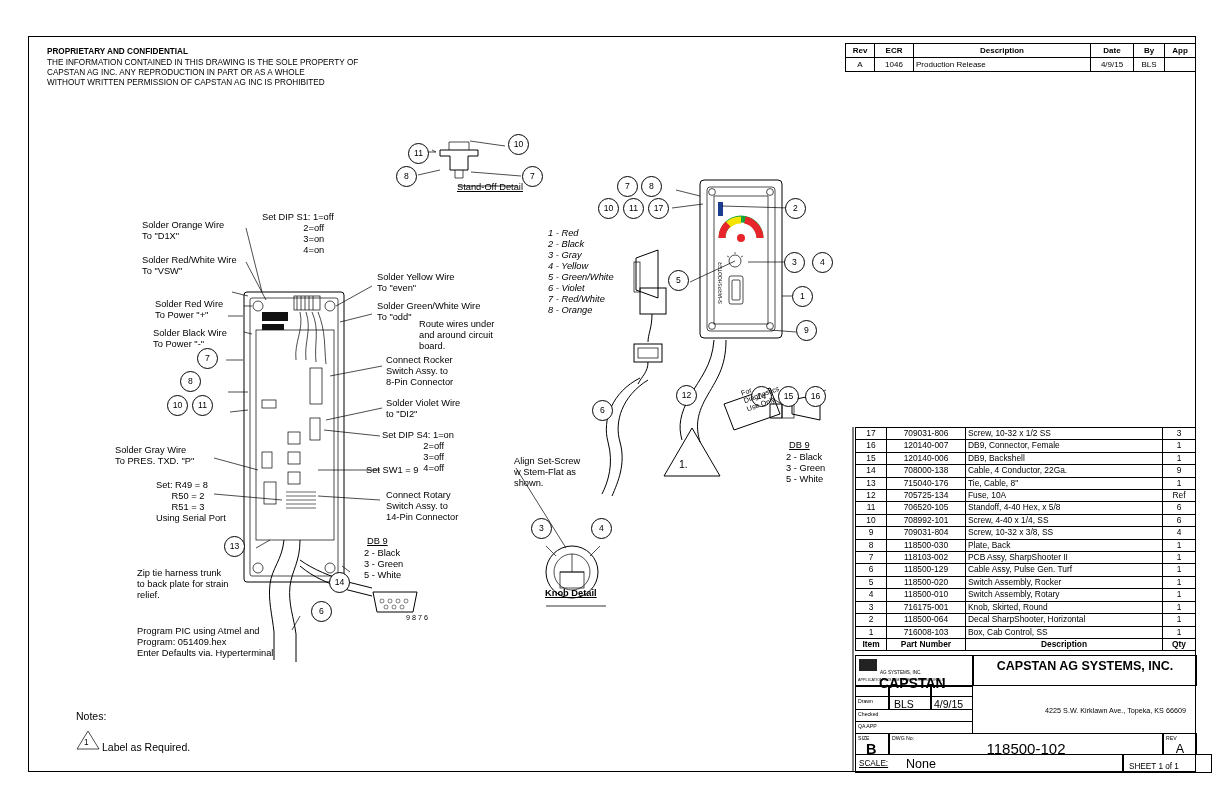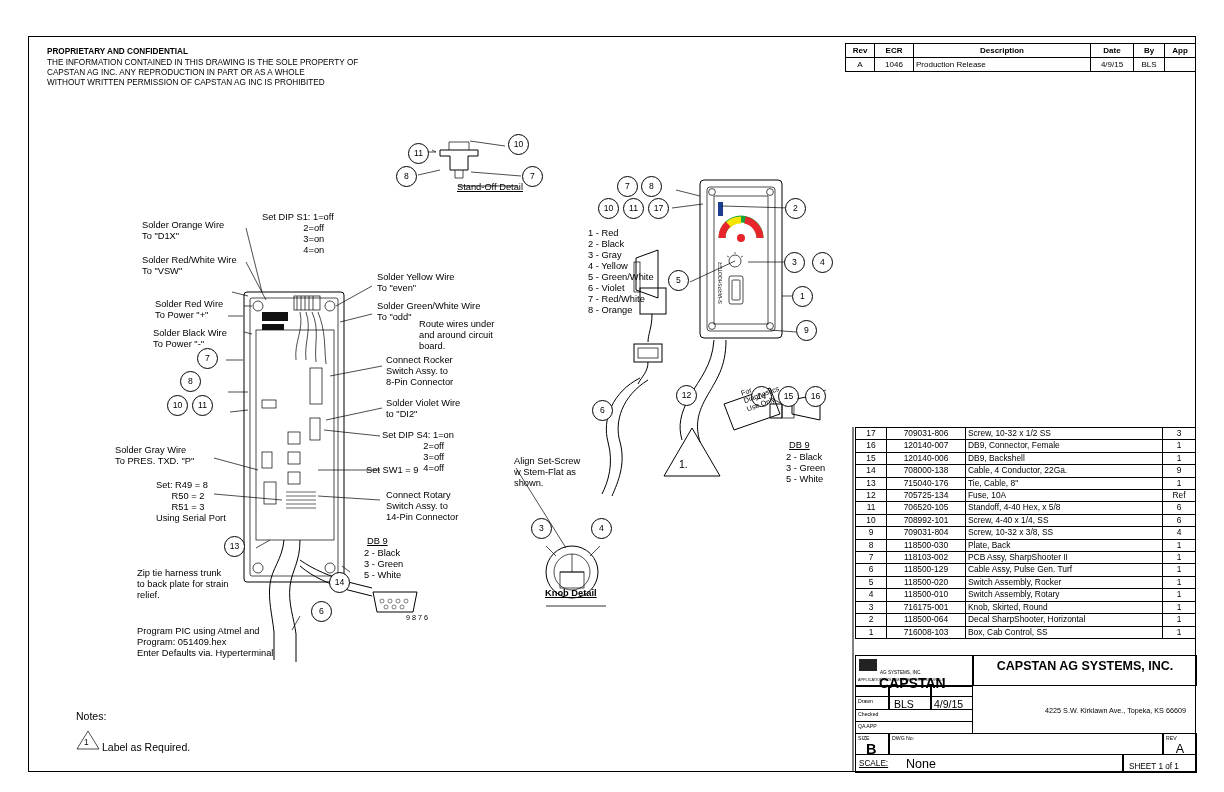--- a/index.html
+++ b/index.html
@@ -346,21 +346,21 @@
   <div class="txt t9" style="left:364px;top:548px;">2 - Black
 3 - Green
 5 - White</div>
   <div class="txt t7" style="left:378px;top:614px;padding-left:28px;">9 8 7 6</div>
 
   <div class="txt t9 u" style="left:789px;top:440px;">DB 9</div>
   <div class="txt t9" style="left:786px;top:452px;">2 - Black
 3 - Green
 5 - White</div>
 
-  <div class="txt t9" style="left:588px;top:228px;">1 - Red
+  <div class="txt t9" style="left:548px;top:228px;font-style:italic;">1 - Red
 2 - Black
 3 - Gray
 4 - Yellow
 5 - Green/White
 6 - Violet
 7 - Red/White
 8 - Orange</div>
 
   <div class="txt t7" style="left:740px;top:390px;transform:rotate(-20deg);transform-origin:left top;">For
 Diagnostics
@@ -474,20 +474,26 @@
             <td class="c" style="width:74px">118500-064</td>
             <td>Decal SharpShooter, Horizontal</td>
             <td class="c" style="width:28px">1</td>
           </tr>
           <tr>
             <td class="c" style="width:26px">1</td>
             <td class="c" style="width:74px">716008-103</td>
             <td>Box, Cab Control, SS</td>
             <td class="c" style="width:28px">1</td>
           </tr>
+          <tr class="hdr">
+            <td>Item</td>
+            <td>Part Number</td>
+            <td>Description</td>
+            <td>Qty</td>
+          </tr>
         </tbody>
     </table>
   </div>
 
   <div id="title">
 
     <div class="tbcell" style="left:-1px;top:-1px;width:118px;height:31px;">
       <div style="position:absolute;left:3px;top:3px;width:18px;height:12px;background:#222;"></div>
       <div class="txt t10 b" style="left:23px;top:2px;font-size:14px;margin-top:17px;">CAPSTAN</div>
       <div class="txt" style="left:24px;top:14px;font-size:4.6px;">AG SYSTEMS, INC.</div>
@@ -520,28 +526,29 @@
       <div class="lbl">QA APP</div>
     </div>
 
 
     <div class="tbcell" style="left:-1px;top:77px;width:34px;height:22px;">
       <div class="lbl">SIZE</div>
       <div class="txt t14 b" style="left:10px;top:7px;">B</div>
     </div>
     <div class="tbcell" style="left:33px;top:77px;width:274px;height:22px;">
       <div class="lbl">DWG No:</div>
+      <div class="txt t14 ctr" style="left:0;top:6px;width:272px;font-size:15px;">118500-102</div>
     </div>
     <div class="tbcell" style="left:307px;top:77px;width:34px;height:22px;">
       <div class="lbl">REV</div>
       <div class="txt t12 ctr" style="left:0;top:8px;width:32px;">A</div>
     </div>
 
     <div class="tbcell" style="left:-1px;top:98px;width:268px;height:19px;">
       <div class="txt t8" style="left:3px;top:4px;text-decoration:underline;">SCALE:</div>
       <div class="txt t12" style="left:50px;top:2px;">None</div>
     </div>
-    <div class="tbcell" style="left:267px;top:98px;width:74px;height:19px;padding-left:41px;">
+    <div class="tbcell" style="left:267px;top:98px;width:89px;height:19px;padding-left:41px;">
       <div class="txt t8" style="left:5px;top:7px;">SHEET 1 of 1</div>
     </div>
   </div>
 
 </div>
 
 </body></html>

